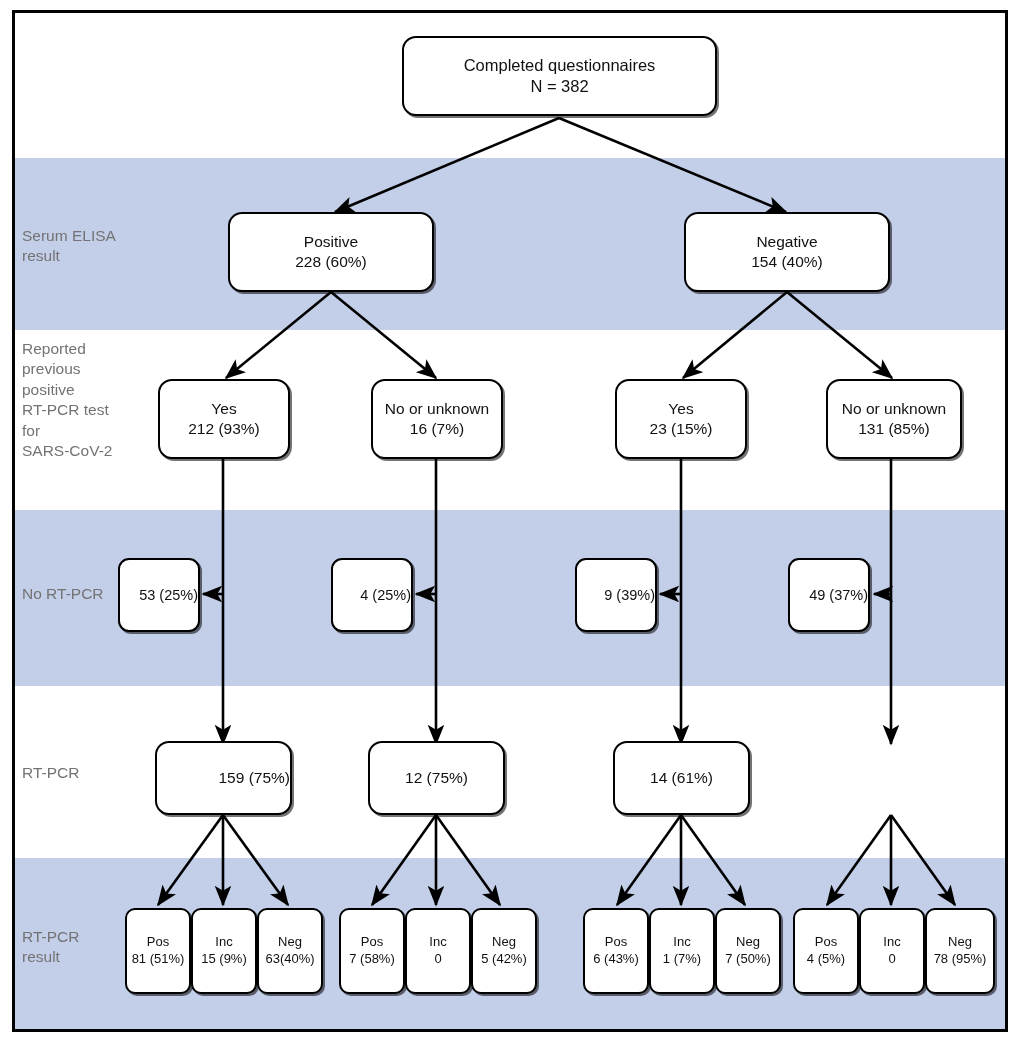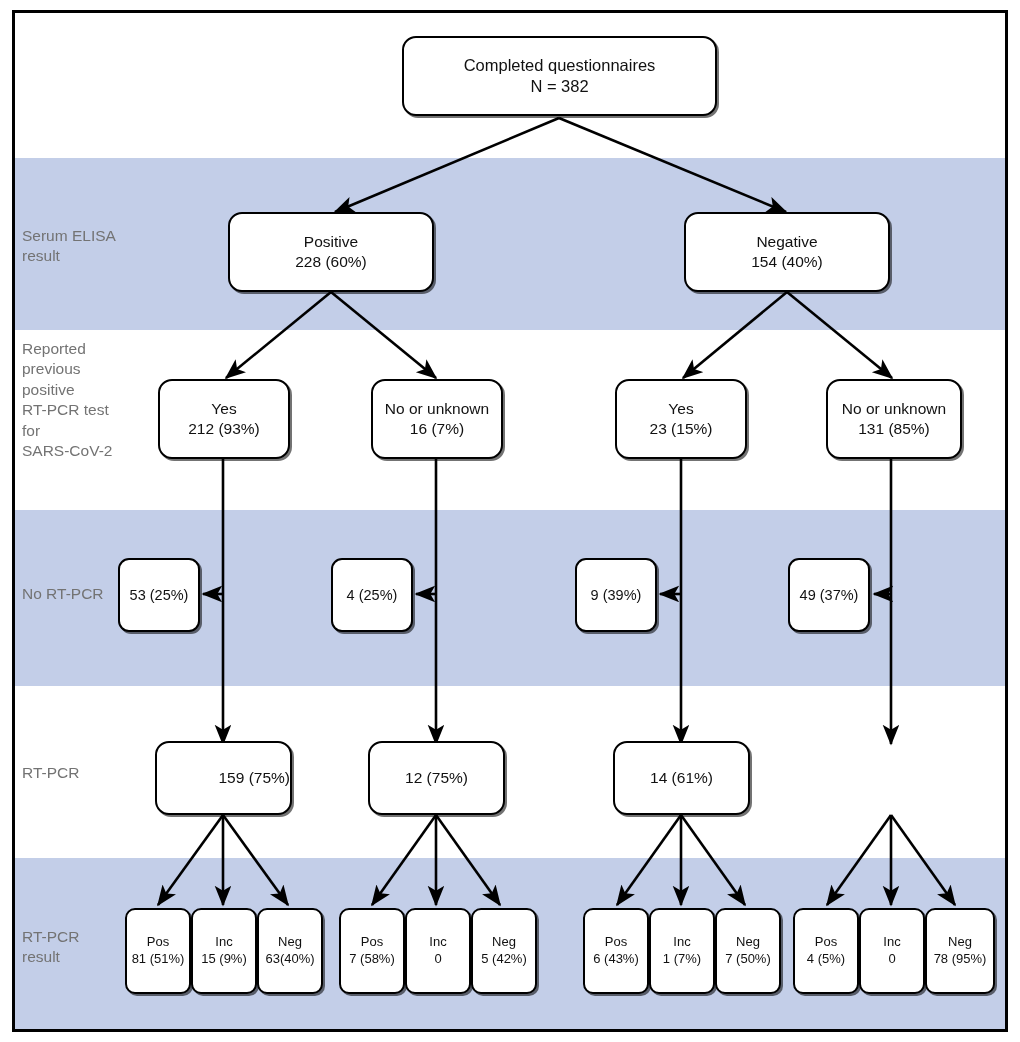--- a/index.html
+++ b/index.html
@@ -65,20 +65,21 @@
     color: #111111;
     font-size: 15.5px;
     line-height: 1.30;
     box-shadow: 2px 2px 0 rgba(0,0,0,0.55);
   }
   .node .l1 { display: block; }
   .node .l2 { display: block; }
   .node.small {
     border-radius: 11px;
     font-size: 14.5px;
+    align-items: flex-end;
   }
   .node.leaf {
     border-radius: 10px;
     font-size: 13px;
     line-height: 1.28;
     text-align: right;
   }
   .node.root { font-size: 16.5px; }
 </style>
 </head>

